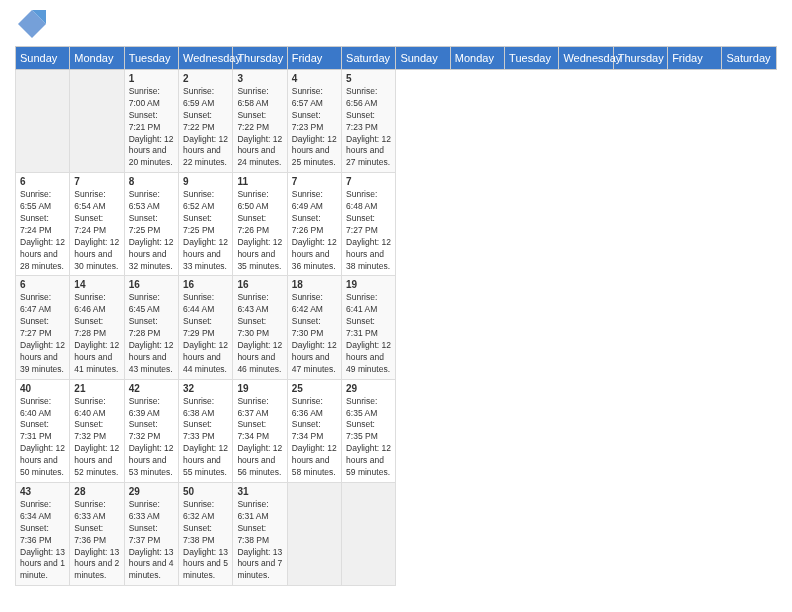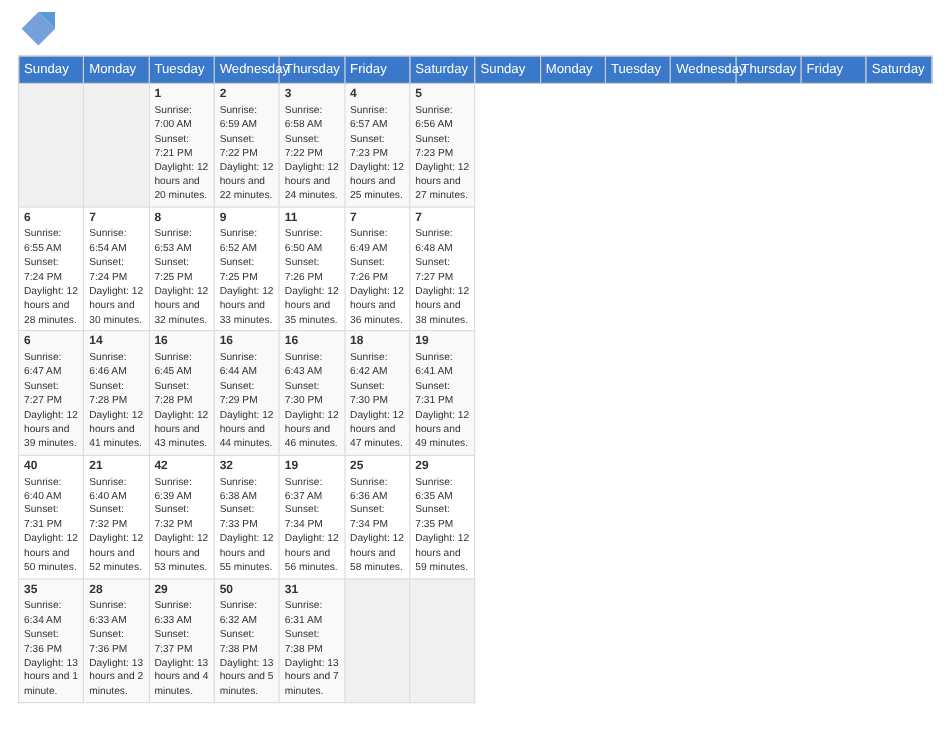--- a/index.html
+++ b/index.html
@@ -251,21 +251,21 @@
             <span class="day-num">25</span>
             <div class="day-info">Sunrise: 6:36 AM<br>Sunset: 7:34 PM<br>Daylight: 12 hours and 58 minutes.</div>
           </td>
           <td>
             <span class="day-num">29</span>
             <div class="day-info">Sunrise: 6:35 AM<br>Sunset: 7:35 PM<br>Daylight: 12 hours and 59 minutes.</div>
           </td>
         </tr>
         <tr>
           <td>
-            <span class="day-num">35</span>
+            <span class="day-num">43</span>
             <div class="day-info">Sunrise: 6:34 AM<br>Sunset: 7:36 PM<br>Daylight: 13 hours and 1 minute.</div>
           </td>
           <td>
             <span class="day-num">28</span>
             <div class="day-info">Sunrise: 6:33 AM<br>Sunset: 7:36 PM<br>Daylight: 13 hours and 2 minutes.</div>
           </td>
           <td>
             <span class="day-num">29</span>
             <div class="day-info">Sunrise: 6:33 AM<br>Sunset: 7:37 PM<br>Daylight: 13 hours and 4 minutes.</div>
           </td>

